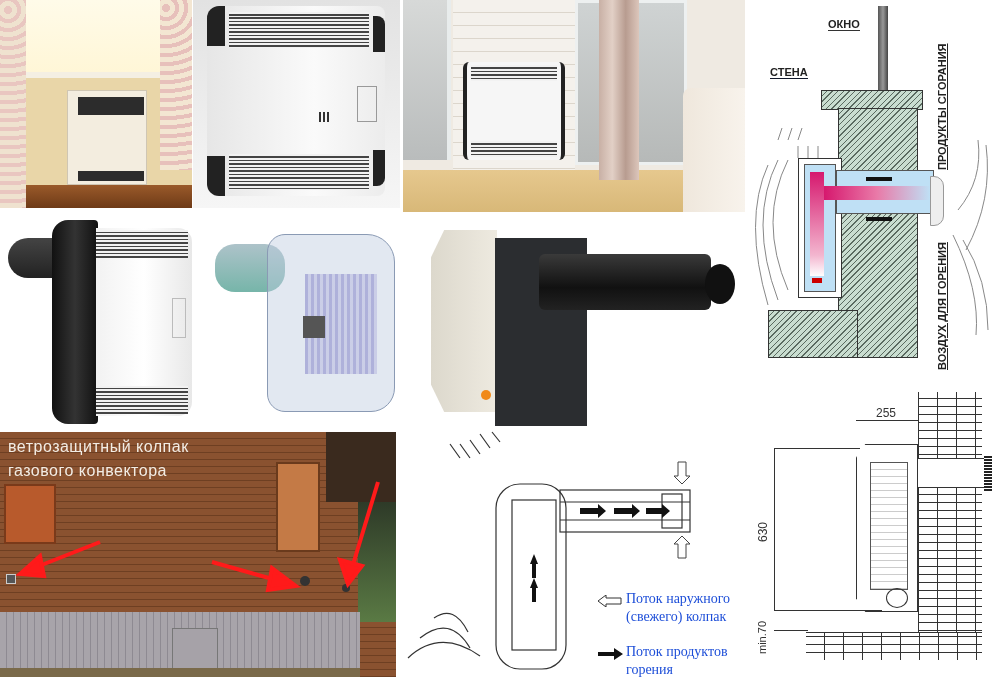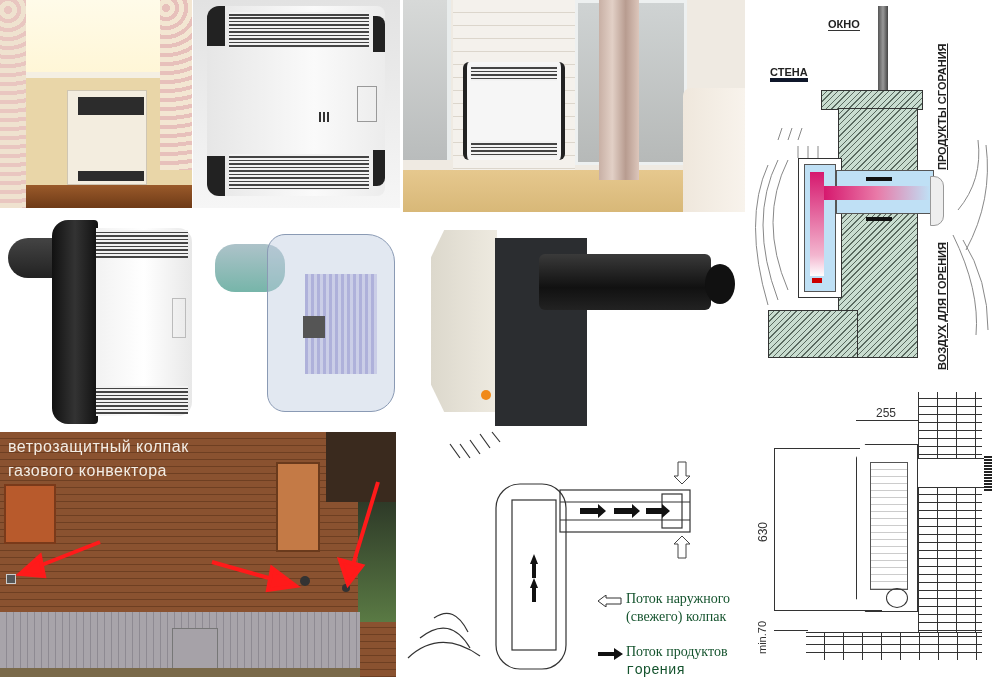--- a/index.html
+++ b/index.html
@@ -1,20 +1,20 @@
 <!DOCTYPE html>
 <html><head>
 <meta charset="utf-8">
 <style>
   * { box-sizing: border-box; margin: 0; padding: 0; }
   body { width: 1000px; height: 677px; background: #ffffff; position: relative; overflow: hidden; font-family: "Liberation Sans", sans-serif; }
   .tile { position: absolute; overflow: hidden; }
   .abs { position: absolute; }
   .label-bold { font-family: "Liberation Sans", sans-serif; font-weight: bold; font-size: 11px; color: #222; }
-  .serif { font-family: "Liberation Serif", serif; color: #14532d; }
+  .serif { font-family: "Liberation Serif", serif; color: #1d4ed8; }
   .vtext { position: absolute; transform-origin: left top; transform: rotate(-90deg); white-space: nowrap; font-weight: bold; font-size: 11px; color: #222; font-family: "Liberation Sans", sans-serif; text-decoration: underline; }
   .hatch { background: repeating-linear-gradient(135deg, #c9ddd0 0 3px, #5a6a60 3px 4px); border: 1px solid #333; }
   .grille { background: repeating-linear-gradient(90deg, #eee 0 4px, #555 4px 6px); }
   .grille-h { background: repeating-linear-gradient(180deg, #f2f2f2 0 2px, #444 2px 3.5px); }
   .brick-v { background-image:
       repeating-linear-gradient(0deg, transparent 0 7px, #333 7px 8px),
       repeating-linear-gradient(90deg, transparent 0 18px, #333 18px 19px);
       background-color:#fff; }
 </style>
 </head>
@@ -54,21 +54,21 @@
   <div class="abs" style="left:280px;top:88px;width:62px;height:124px;background:linear-gradient(90deg,#efe7dc,#f8f3ec);border-radius:8px 0 0 0;"></div>
   <div class="abs" style="left:60px;top:62px;width:102px;height:98px;background:#f6f6f6;border-radius:6px;border-left:4px solid #222;border-right:4px solid #222;">
     <div class="abs grille-h" style="left:4px;top:3px;width:86px;height:16px;"></div>
     <div class="abs grille-h" style="left:4px;bottom:3px;width:86px;height:16px;"></div>
   </div>
 </div>
 
 <div class="tile" style="left:748px;top:0;width:252px;height:380px;background:#fff;">
   <div class="abs" style="left:130px;top:6px;width:10px;height:84px;background:linear-gradient(90deg,#555,#999,#444);"></div>
   <div class="abs label-bold" style="left:80px;top:18px;border-bottom:1px solid #333;">ОКНО</div>
-  <div class="abs label-bold" style="left:22px;top:66px;border-bottom:4px solid #0f172a;">СТЕНА</div>
+  <div class="abs label-bold" style="left:22px;top:66px;border-bottom:1px solid #0f172a;">СТЕНА</div>
   <div class="abs hatch" style="left:73px;top:90px;width:102px;height:20px;"></div>
   <div class="abs hatch" style="left:90px;top:108px;width:80px;height:250px;"></div>
   <div class="abs hatch" style="left:20px;top:310px;width:90px;height:48px;"></div>
   <div class="abs" style="left:50px;top:158px;width:44px;height:140px;background:#fff;border:1px solid #333;"></div>
   <div class="abs" style="left:56px;top:164px;width:32px;height:128px;background:#bfe0f5;border:1px solid #555;"></div>
   <div class="abs" style="left:88px;top:170px;width:98px;height:44px;background:#bfe0f5;border:1px solid #555;"></div>
   <div class="abs" style="left:62px;top:172px;width:14px;height:104px;background:linear-gradient(180deg,#d6186e,#f3b6cf 80%,#fff);"></div>
   <div class="abs" style="left:76px;top:186px;width:106px;height:14px;background:linear-gradient(90deg,#d6186e,#e97aa8 50%,#bfe0f5);"></div>
   <div class="abs" style="left:64px;top:278px;width:10px;height:5px;background:#cc0000;"></div>
   <div class="abs" style="left:118px;top:177px;width:26px;height:4px;background:#111;"></div>
@@ -173,21 +173,21 @@
   </svg>
   <svg class="abs" style="left:198px;top:167px" width="24" height="12">
     <polygon points="0,6 8,0 8,3 23,3 23,9 8,9 8,12" fill="#fff" stroke="#333" stroke-width="1"></polygon>
   </svg>
   <div class="abs serif" style="left:226px;top:163px;font-size:14px;">Поток наружного</div>
   <div class="abs serif" style="left:226px;top:181px;font-size:14px;">(свежего) колпак</div>
   <svg class="abs" style="left:198px;top:220px" width="26" height="12">
     <polygon points="0,4 16,4 16,0 25,6 16,12 16,8 0,8" fill="#111"></polygon>
   </svg>
   <div class="abs serif" style="left:226px;top:216px;font-size:14px;">Поток продуктов</div>
-  <div class="abs serif" style="left:226px;top:234px;font-size:14px;font-family:Liberation Mono, monospace;">горения</div>
+  <div class="abs serif" style="left:226px;top:234px;font-size:14px;">горения</div>
 </div>
 
 <div class="tile" style="left:752px;top:392px;width:248px;height:285px;background:#fff;text-align:right;">
   <div class="abs brick-v" style="left:166px;top:0;width:64px;height:262px;border-left:1px solid #333;"></div>
   <div class="abs brick-v" style="left:54px;top:240px;width:176px;height:28px;border-top:1px solid #333;"></div>
   <div class="abs" style="left:156px;top:66px;width:82px;height:30px;background:#fff;border:1px solid #333;"></div>
   <div class="abs" style="left:232px;top:64px;width:8px;height:36px;background:repeating-linear-gradient(180deg,#222 0 2px,#fff 2px 3px);"></div>
   <div class="abs" style="left:104px;top:52px;width:62px;height:168px;background:#fff;border:1px solid #333;clip-path:polygon(15% 0,100% 0,100% 100%,15% 100%,0 92%,0 8%);"></div>
   <div class="abs" style="left:118px;top:70px;width:38px;height:128px;border:1px solid #555;background:repeating-linear-gradient(180deg,#fff 0 6px,#ccc 6px 7px);"></div>
   <div class="abs" style="left:134px;top:196px;width:22px;height:20px;border:1px solid #333;border-radius:50%;"></div>

